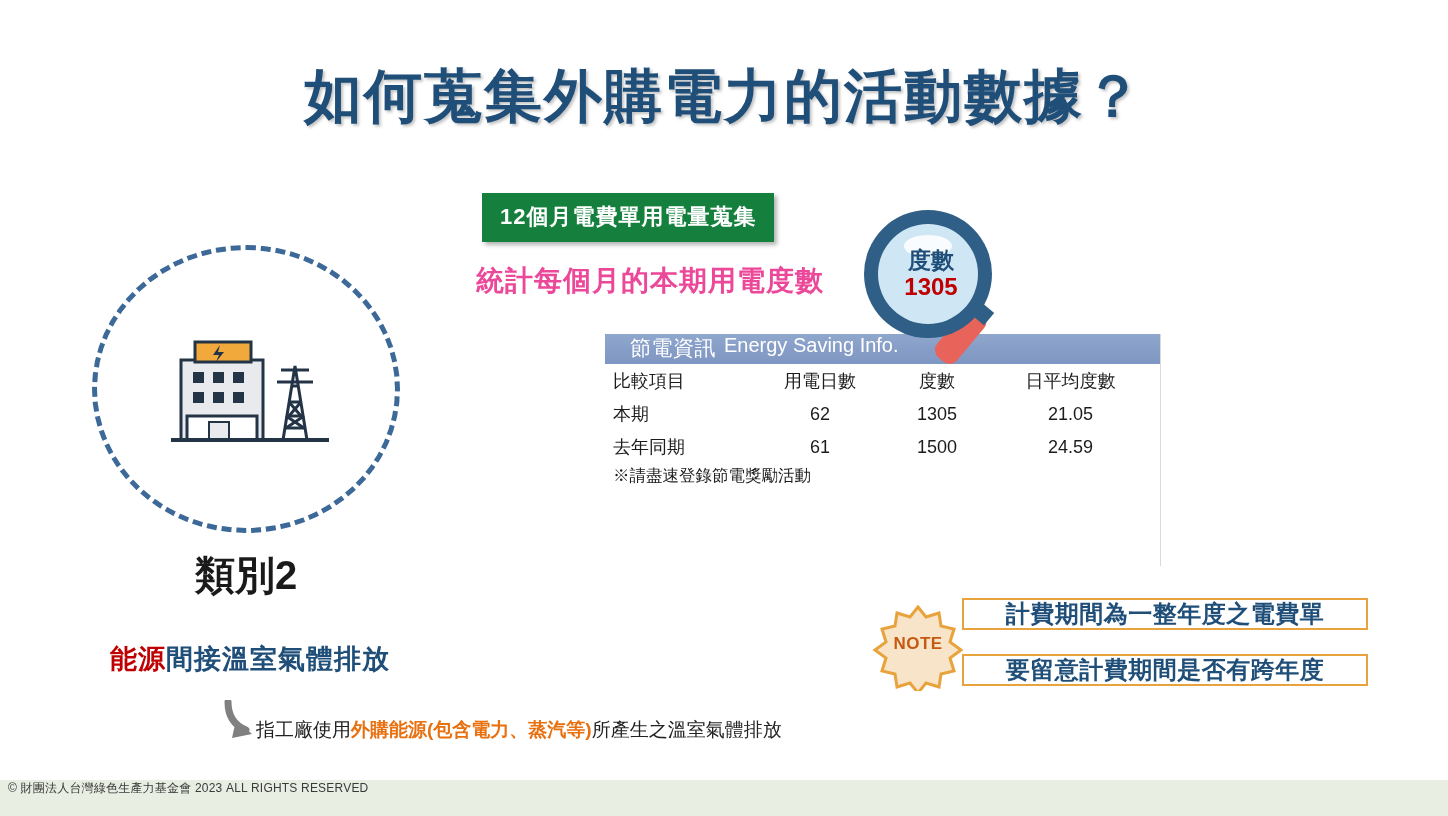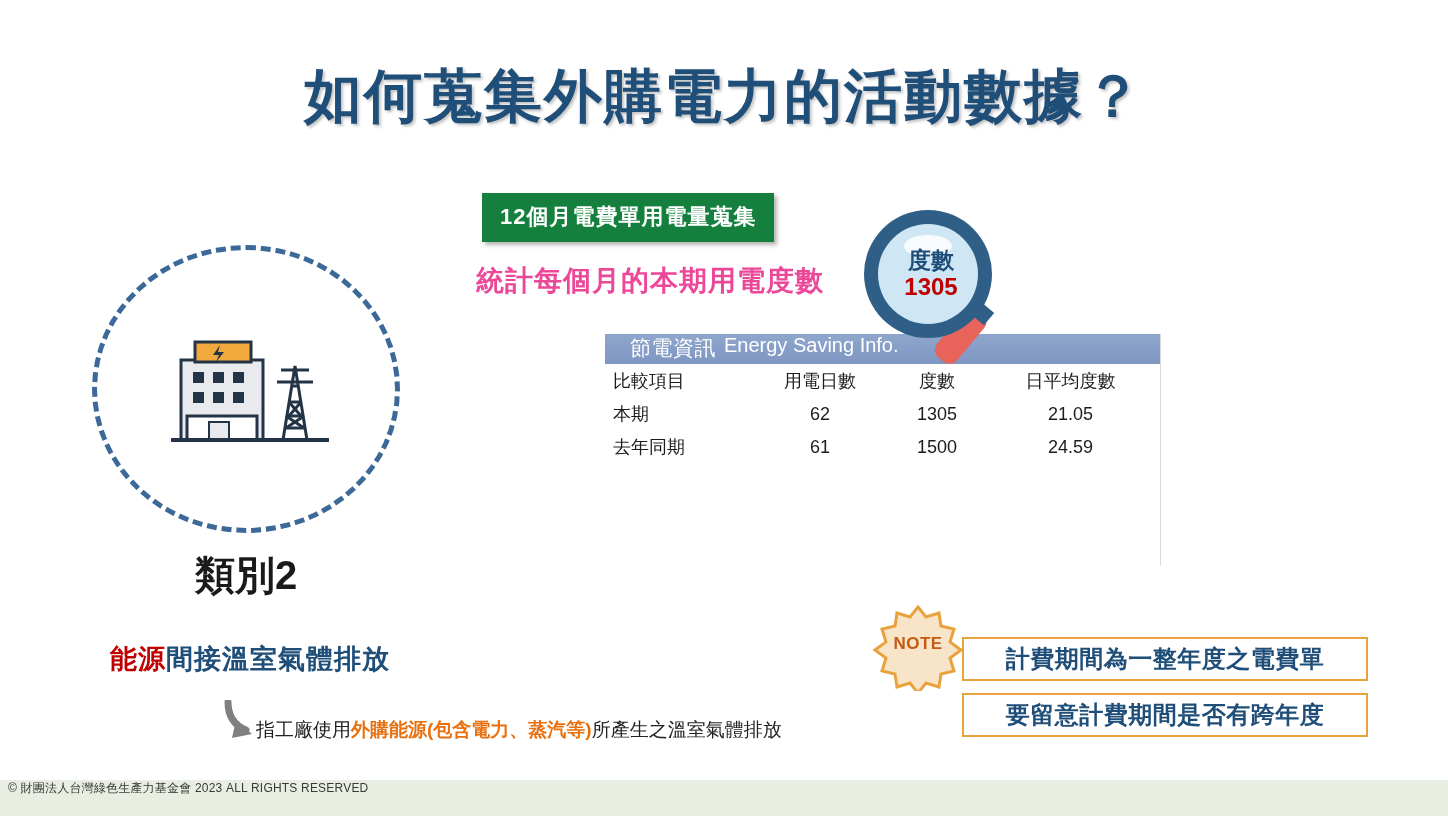--- a/index.html
+++ b/index.html
@@ -203,31 +203,30 @@
     font-size: 17px;
     font-weight: bold;
     color: #C55A11;
     letter-spacing: 0.5px;
   }
   .note-box {
     position: absolute;
     left: 962px;
     box-sizing: border-box;
     width: 406px;
-    height: 44px;
+    height: 32px;
     border: 2px solid #E8A33D;
     background: #ffffff;
     color: #1F4E79;
     font-size: 24px;
     font-weight: bold;
     display: flex;
     align-items: center;
     justify-content: center;
     letter-spacing: 0.5px;
-    margin-top: 39px;
   }
   .note-box-1 { top: 598px; }
   .note-box-2 { top: 654px; }
 
   
   .footer {
     position: absolute;
     left: 0;
     bottom: 0;
     width: 1448px;
@@ -328,20 +327,21 @@
     </tr>
     <tr>
       <td class="lbl">去年同期</td>
       <td>61</td>
       <td>1500</td>
       <td>24.59</td>
     </tr>
   </tbody>
     </table>
   <div class="bill-notes">
+    <div>※請盡速登錄節電獎勵活動</div>
   </div>
 </div>
 
 <div class="magnifier">
   <svg viewBox="0 0 200 170" width="200" height="170" xmlns="http://www.w3.org/2000/svg">
     <g transform="rotate(40 120 110)">
       <rect x="108" y="104" width="26" height="62" rx="10" fill="#E8645A"></rect>
       <rect x="110" y="96" width="22" height="16" fill="#2F5F86"></rect>
     </g>
     <circle cx="72" cy="68" r="64" fill="#2F5F86"></circle>

